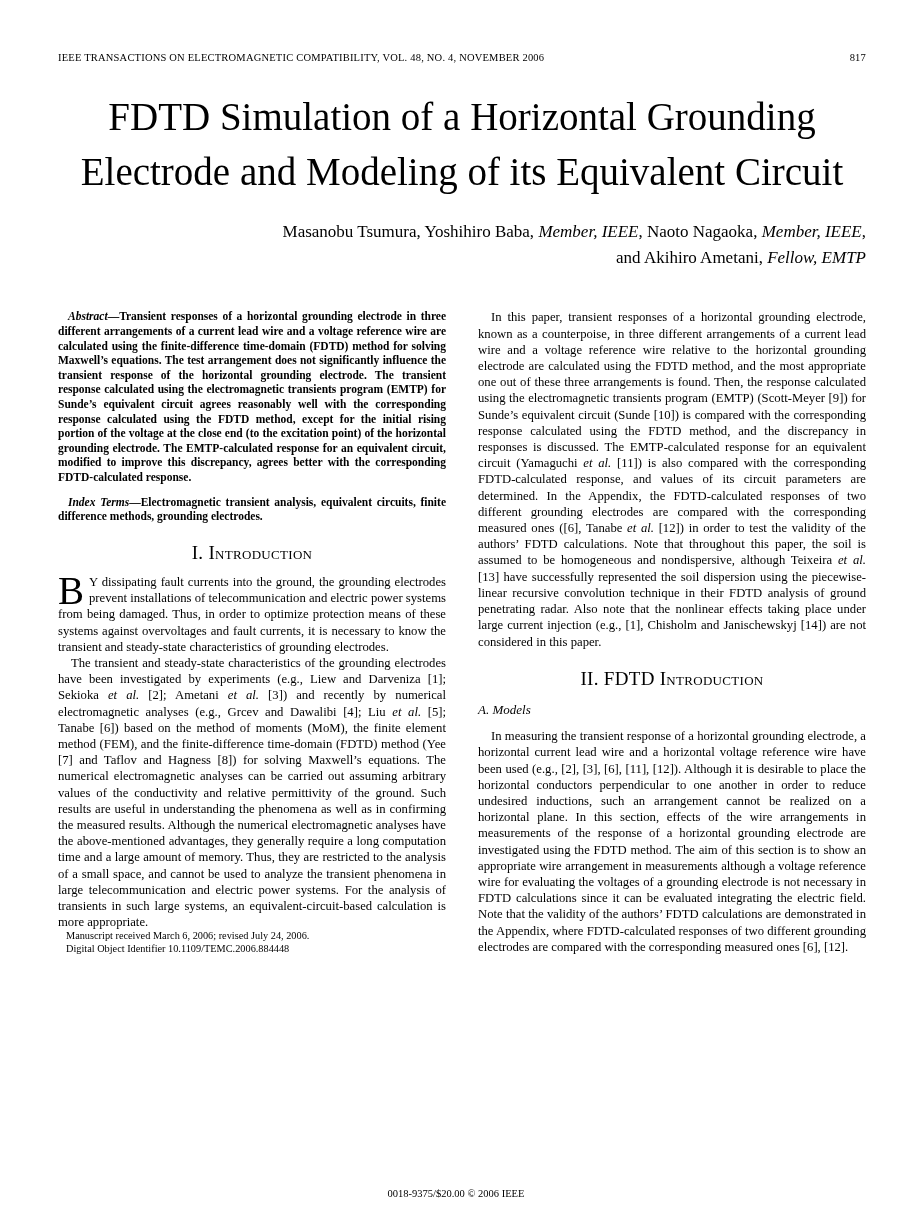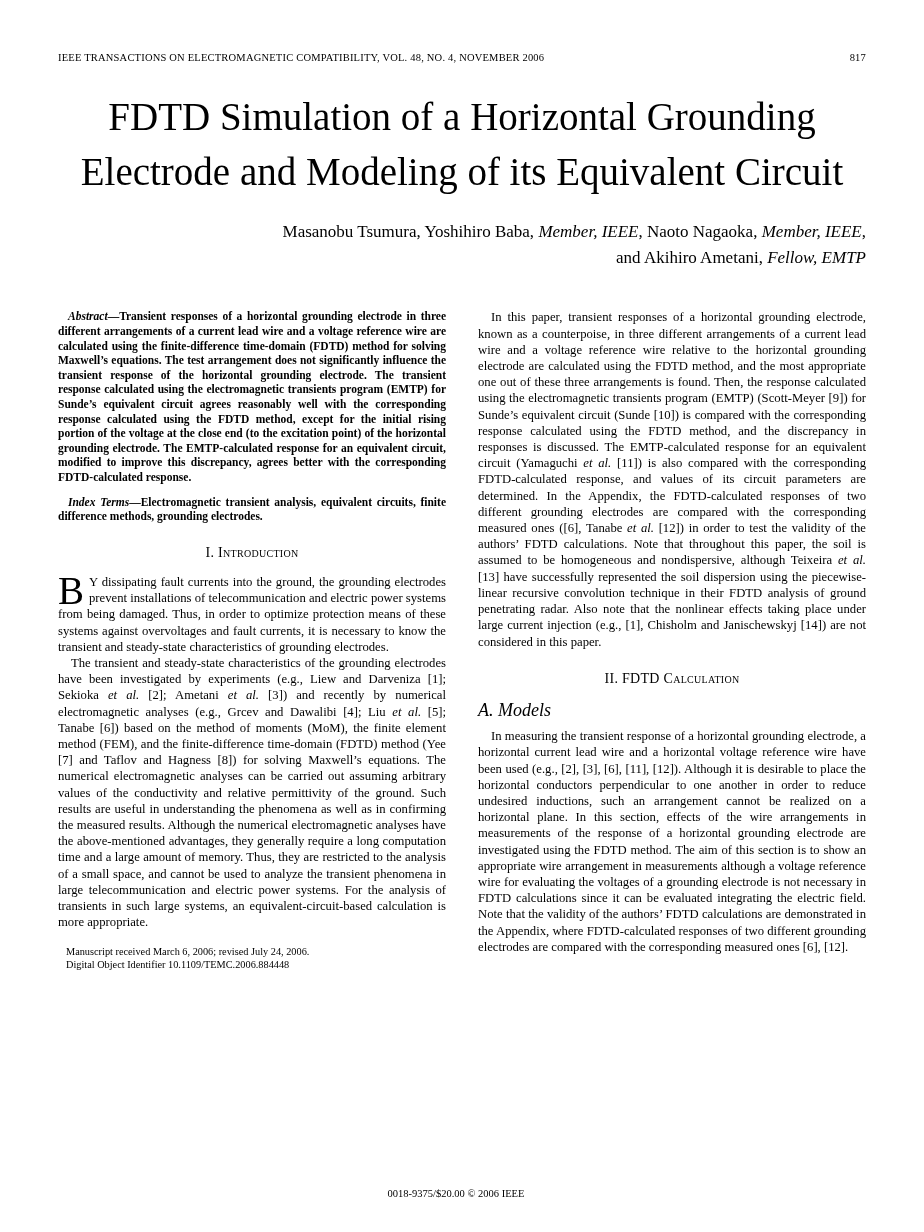--- a/index.html
+++ b/index.html
@@ -38,40 +38,40 @@
     font-size: 12.7px; line-height: 16.2px;
     text-align: justify;
   }
   .abstract {
     font-size: 11.5px; line-height: 14.6px;
     font-weight: bold;
     text-indent: 10px;
   }
   .index-terms { margin-top: 10px; }
   .section-heading {
-    font-size: 14px; font-weight: normal;
+    font-size: 19px; font-weight: normal;
     font-variant: small-caps;
     text-align: center;
     letter-spacing: 0.3px;
     margin: 21px 0 13px 0;
   }
   .subsection-heading {
-    font-size: 18px; font-weight: normal; font-style: italic;
+    font-size: 13px; font-weight: normal; font-style: italic;
     text-align: left;
     margin: 15px 0 10px 0;
   }
   .para { text-indent: 13px; hyphens: auto; -webkit-hyphens: auto; }
   .para.no-indent { text-indent: 0; }
   .dropcap {
     float: left;
     font-size: 39px; line-height: 30px;
     padding: 2px 5px 0 0;
   }
   .footnote {
-    margin-top: 16px;
+    margin-top: 0;
     font-size: 10.3px; line-height: 12.8px;
     text-align: justify;
   }
   .footnote p { text-indent: 8px; hyphens: auto; }
   .footer {
     position: absolute;
     left: 0; right: 12px; bottom: 33px;
     text-align: center;
     font-size: 10.5px;
   }
@@ -105,21 +105,21 @@
 
       <div class="footnote">
         <p>Manuscript received March 6, 2006; revised July 24, 2006.</p>
         <p>Digital Object Identifier 10.1109/TEMC.2006.884448</p>
       </div>
     </div>
 
     <div class="col">
       <p class="para">In this paper, transient responses of a horizontal grounding electrode, known as a counterpoise, in three different arrangements of a current lead wire and a voltage reference wire relative to the horizontal grounding electrode are calculated using the FDTD method, and the most appropriate one out of these three arrangements is found. Then, the response calculated using the electromagnetic transients program (EMTP) (Scott-Meyer [9]) for Sunde’s equivalent circuit (Sunde [10]) is compared with the corresponding response calculated using the FDTD method, and the discrepancy in responses is discussed. The EMTP-calculated response for an equivalent circuit (Yamaguchi <i>et al.</i> [11]) is also compared with the corresponding FDTD-calculated response, and values of its circuit parameters are determined. In the Appendix, the FDTD-calculated responses of two different grounding electrodes are compared with the corresponding measured ones ([6], Tanabe <i>et al.</i> [12]) in order to test the validity of the authors’ FDTD calculations. Note that throughout this paper, the soil is assumed to be homogeneous and nondispersive, although Teixeira <i>et al.</i> [13] have successfully represented the soil dispersion using the piecewise-linear recursive convolution technique in their FDTD analysis of ground penetrating radar. Also note that the nonlinear effects taking place under large current injection (e.g., [1], Chisholm and Janischewskyj [14]) are not considered in this paper.</p>
 
-      <h2 class="section-heading">II. FDTD Calculation</h2>
+      <h2 class="section-heading">II. FDTD Introduction</h2>
 
       <h3 class="subsection-heading">A. Models</h3>
 
       <p class="para">In measuring the transient response of a horizontal grounding electrode, a horizontal current lead wire and a horizontal voltage reference wire have been used (e.g., [2], [3], [6], [11], [12]). Although it is desirable to place the horizontal conductors perpendicular to one another in order to reduce undesired inductions, such an arrangement cannot be realized on a horizontal plane. In this section, effects of the wire arrangements in measurements of the response of a horizontal grounding electrode are investigated using the FDTD method. The aim of this section is to show an appropriate wire arrangement in measurements although a voltage reference wire for evaluating the voltages of a grounding electrode is not necessary in FDTD calculations since it can be evaluated integrating the electric field. Note that the validity of the authors’ FDTD calculations are demonstrated in the Appendix, where FDTD-calculated responses of two different grounding electrodes are compared with the corresponding measured ones [6], [12].</p>
     </div>
 
   </div>
 
   <div class="footer">0018-9375/$20.00 © 2006 IEEE</div>
 

